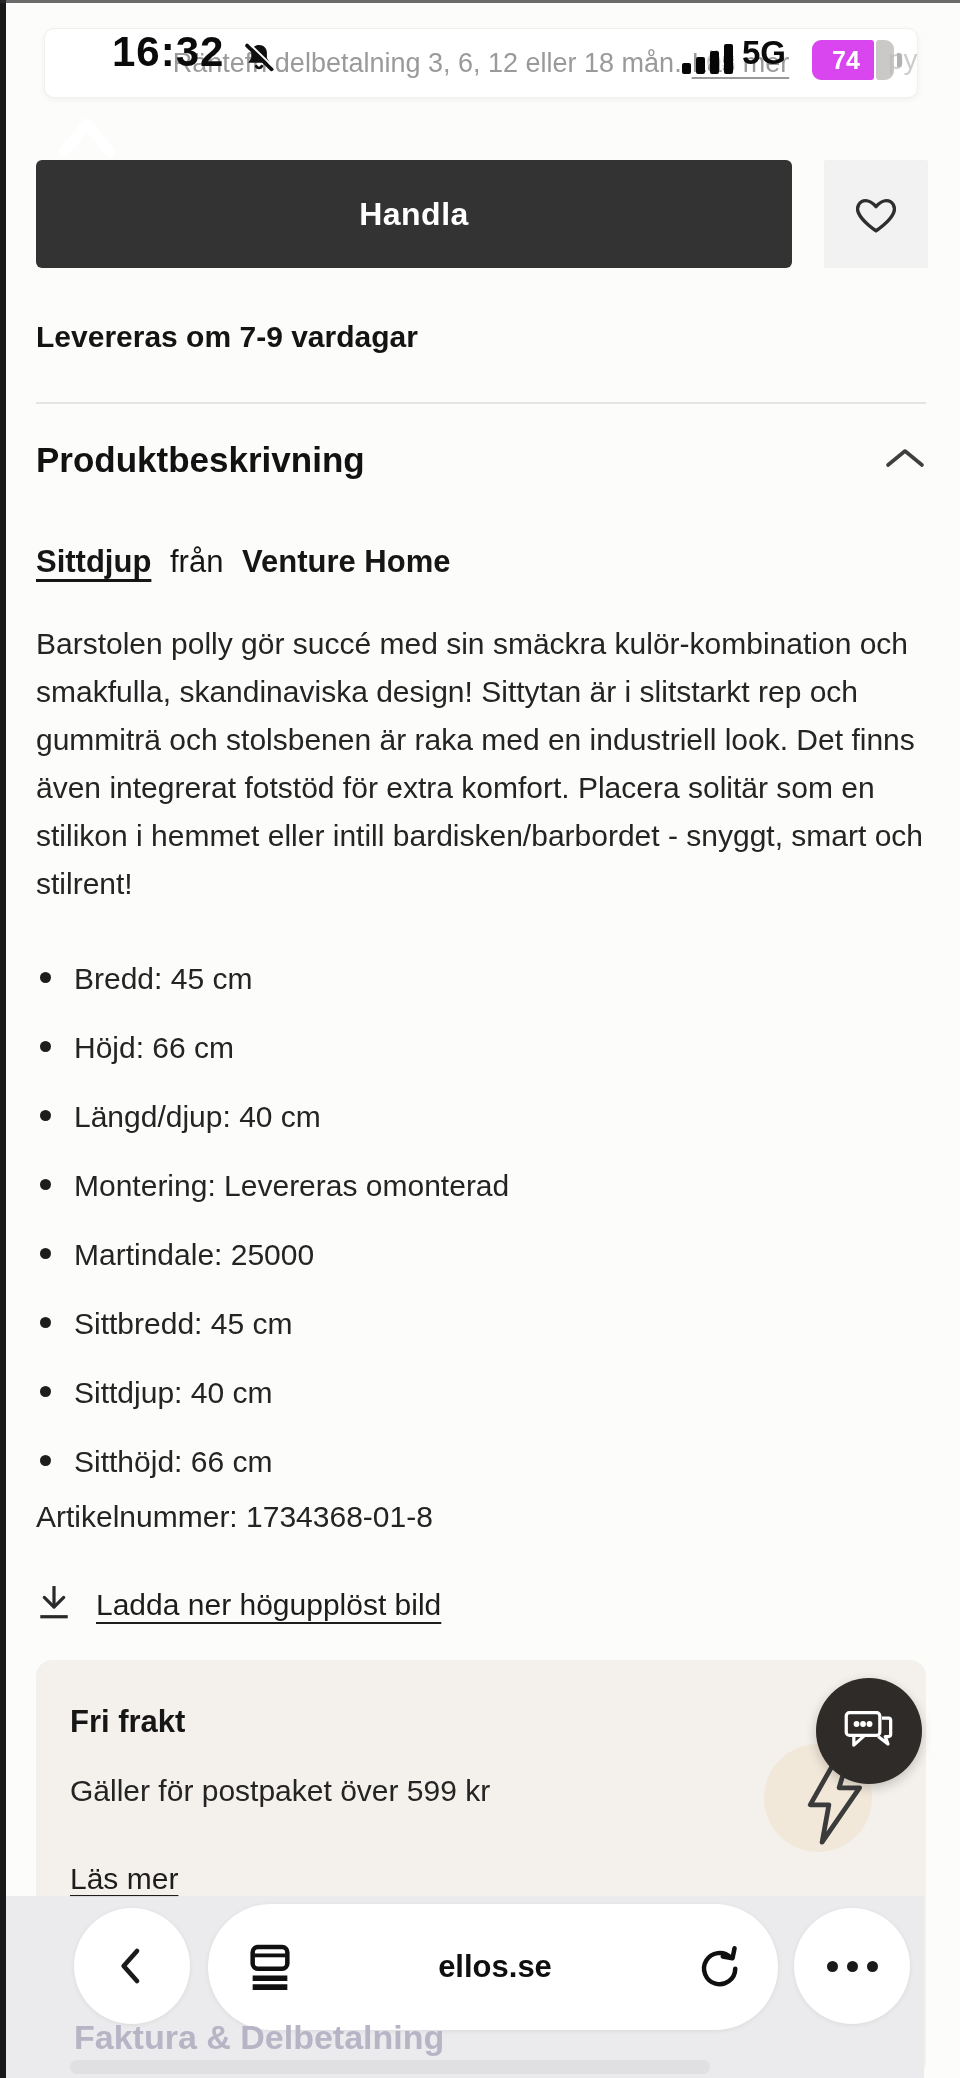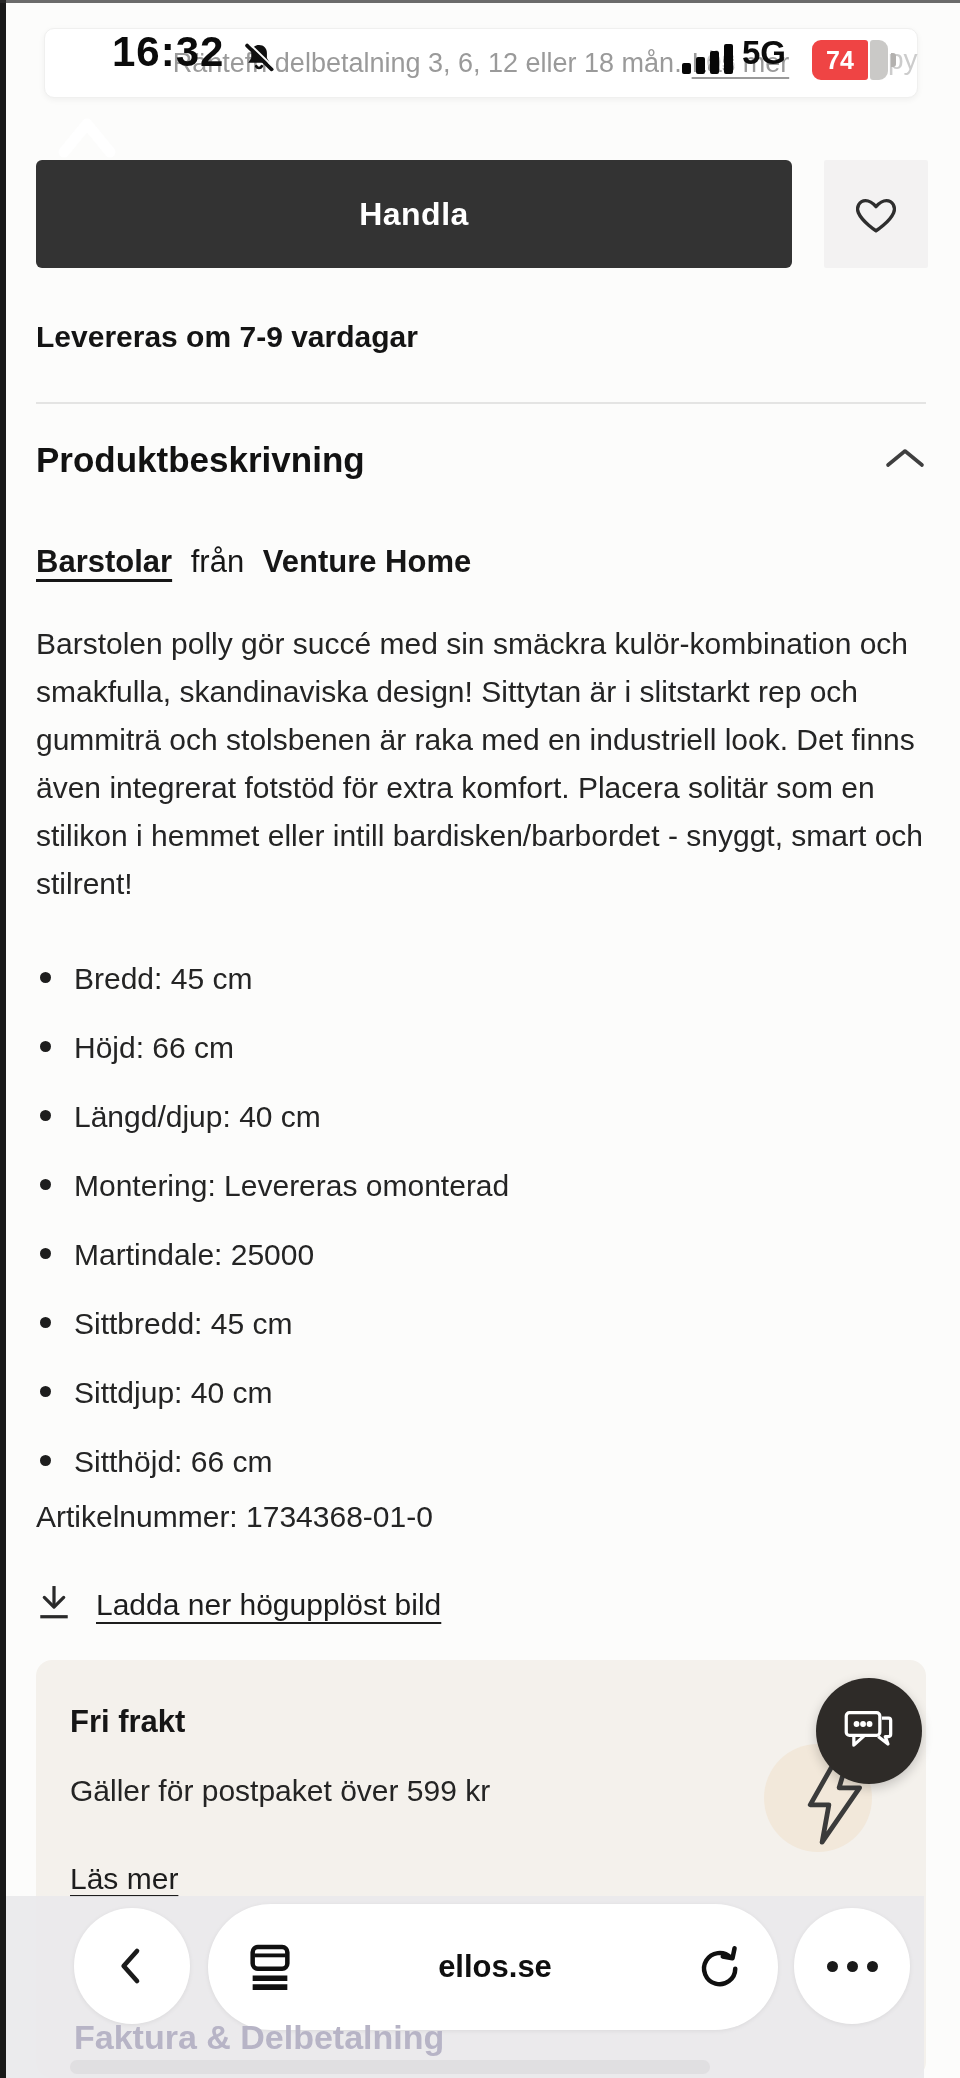--- a/index.html
+++ b/index.html
@@ -25,21 +25,21 @@
   .ghost-left{left:706px;}
   .ghost-right{left:888px;}
   .status-time{position:absolute;left:112px;top:28px;font-size:42px;font-weight:700;color:#0b0b0b;letter-spacing:1px;z-index:3;}
   .status-bell{position:absolute;left:240px;top:40px;z-index:3;}
   .sig{position:absolute;left:682px;top:44px;display:flex;align-items:flex-end;gap:5px;z-index:3;}
   .sig i{display:block;width:9px;background:#060606;border-radius:2px;}
   .sig i:nth-child(1){height:11px}.sig i:nth-child(2){height:17px}
   .sig i:nth-child(3){height:23px}.sig i:nth-child(4){height:30px}
   .status-net{position:absolute;left:742px;top:34px;font-size:33px;font-weight:700;color:#0b0b0b;z-index:3;}
   .battery{position:absolute;left:812px;top:40px;display:flex;align-items:center;z-index:3;}
-  .battery .fill{width:56px;height:40px;background:#ef4444;border-radius:9px 3px 3px 9px;display:flex;align-items:center;justify-content:center;color:#fff;font-size:25px;font-weight:700;}
+  .battery .fill{width:56px;height:40px;background:#d946ef;border-radius:9px 3px 3px 9px;display:flex;align-items:center;justify-content:center;color:#fff;font-size:25px;font-weight:700;padding-left:6px;}
   .battery .rest{width:18px;height:40px;background:#bdbbb9;border-radius:3px 9px 9px 3px;margin-left:2px;opacity:.8;}
   .battery .cap{width:5px;height:14px;background:#b3b1af;border-radius:0 3px 3px 0;margin-left:3px;}
 
   
   .buy-btn{
     position:absolute;left:36px;top:160px;width:756px;height:108px;
     background:#333333;border-radius:6px;border:none;cursor:pointer;
     display:flex;align-items:center;justify-content:center;z-index:2;
   }
   .buy-btn span{color:#ffffff;font-size:32px;font-weight:600;letter-spacing:.5px;font-family:"Liberation Sans",sans-serif;}
@@ -163,39 +163,39 @@
   <div class="section-header">
     <span class="section-title">Produktbeskrivning</span>
     <span>
       <svg width="42" height="22" viewBox="0 0 42 22">
         <polyline points="4,18 21,4 38,18" fill="none" stroke="#3f3f3f" stroke-width="3.6" stroke-linecap="round" stroke-linejoin="round"></polyline>
       </svg>
     </span>
   </div>
 
   <div class="subtitle">
-    <span class="cat">Barstolar</span>
+    <span class="cat">Sittdjup</span>
     <span class="mid">från</span>
     <span class="brand">Venture Home</span>
   </div>
 
   <div class="desc">Barstolen polly gör succé med sin smäckra kulör-kombination och smakfulla, skandinaviska design! Sittytan är i slitstarkt rep och gummiträ och stolsbenen är raka med en industriell look. Det finns även integrerat fotstöd för extra komfort. Placera solitär som en stilikon i hemmet eller intill bardisken/barbordet - snyggt, smart och stilrent!</div>
 
   <ul class="specs">
     <li>Bredd: 45 cm</li>
     <li>Höjd: 66 cm</li>
     <li>Längd/djup: 40 cm</li>
     <li>Montering: Levereras omonterad</li>
     <li>Martindale: 25000</li>
     <li>Sittbredd: 45 cm</li>
     <li>Sittdjup: 40 cm</li>
     <li>Sitthöjd: 66 cm</li>
   </ul>
 
-  <div class="article">Artikelnummer: 1734368-01-0</div>
+  <div class="article">Artikelnummer: 1734368-01-8</div>
 
   <div class="download">
     <span>
       <svg width="40" height="42" viewBox="0 0 24 26" fill="none" stroke="#2a2a2a" stroke-width="2">
         <line x1="12" y1="2.5" x2="12" y2="15"></line>
         <polyline points="6,9.5 12,15.5 18,9.5" stroke-linecap="round" stroke-linejoin="round"></polyline>
         <line x1="3.5" y1="21.5" x2="20.5" y2="21.5"></line>
       </svg>
     </span>
     <span class="download-label">Ladda ner högupplöst bild</span>

